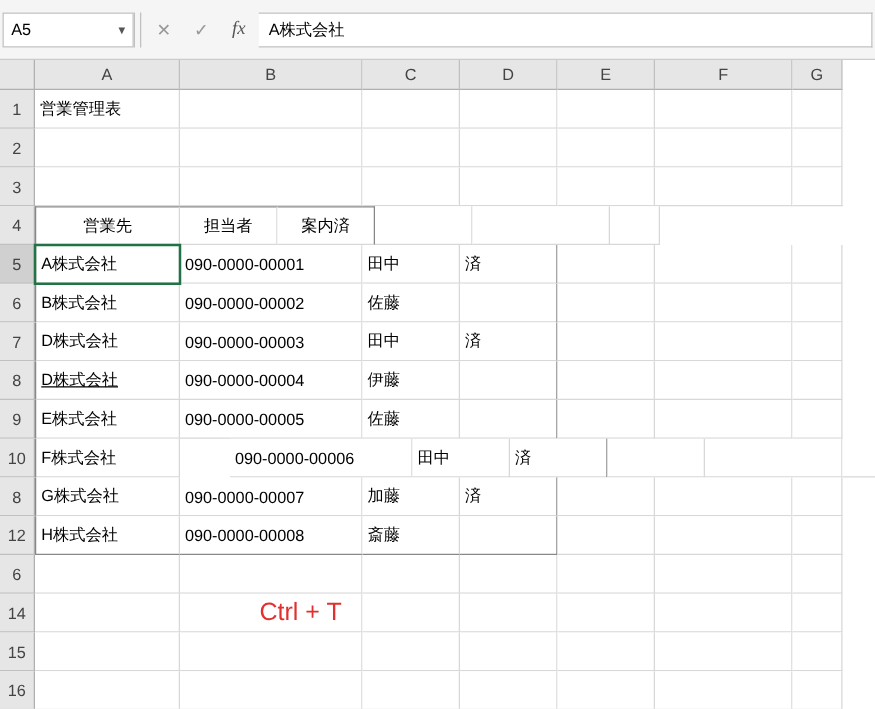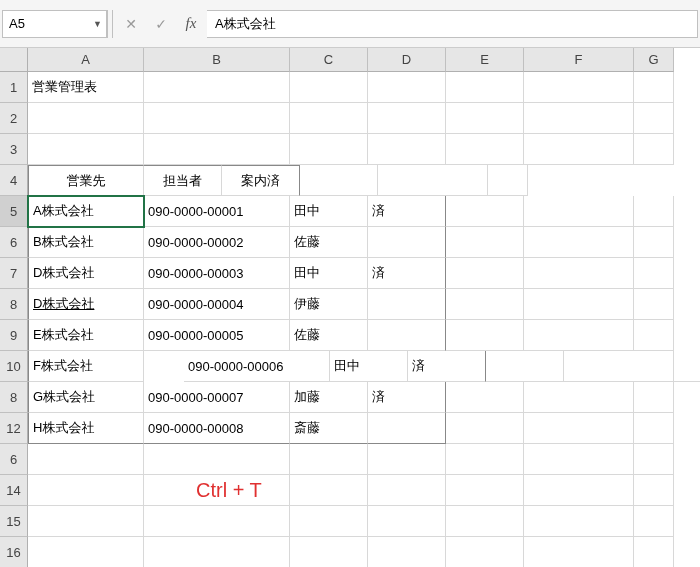--- a/index.html
+++ b/index.html
@@ -322,21 +322,21 @@
         <div class="cell" style="width: 116px; height: 31px;"></div>
         <div class="cell" style="width: 146px; height: 31px;"></div>
         <div class="cell" style="width: 78px; height: 31px;"></div>
         <div class="cell" style="width: 78px; height: 31px;"></div>
         <div class="cell" style="width: 78px; height: 31px;"></div>
         <div class="cell" style="width: 110px; height: 31px;"></div>
         <div class="cell" style="width: 40px; height: 31px;"></div>
       </div>
       <div class="row">
         <div class="cell" style="width: 116px; height: 31px;"></div>
-        <div class="cell" style="width: 146px; height: 31px; overflow: visible;">
+        <div class="cell" style="width: 146px; height: 31px; overflow: visible; justify-content: center;">
           <span class="annot" style="margin-left: 48px;">Ctrl   +   T</span>
         </div>
         <div class="cell" style="width: 78px; height: 31px;"></div>
         <div class="cell" style="width: 78px; height: 31px;"></div>
         <div class="cell" style="width: 78px; height: 31px;"></div>
         <div class="cell" style="width: 110px; height: 31px;"></div>
         <div class="cell" style="width: 40px; height: 31px;"></div>
       </div>
       <div class="row">
         <div class="cell" style="width: 116px; height: 31px;"></div>

